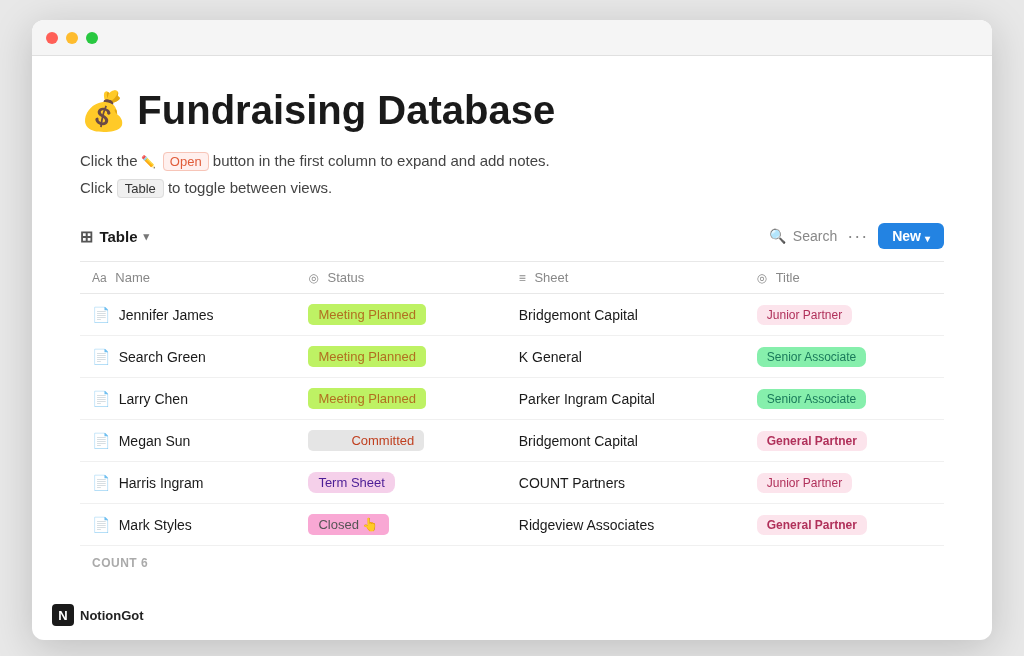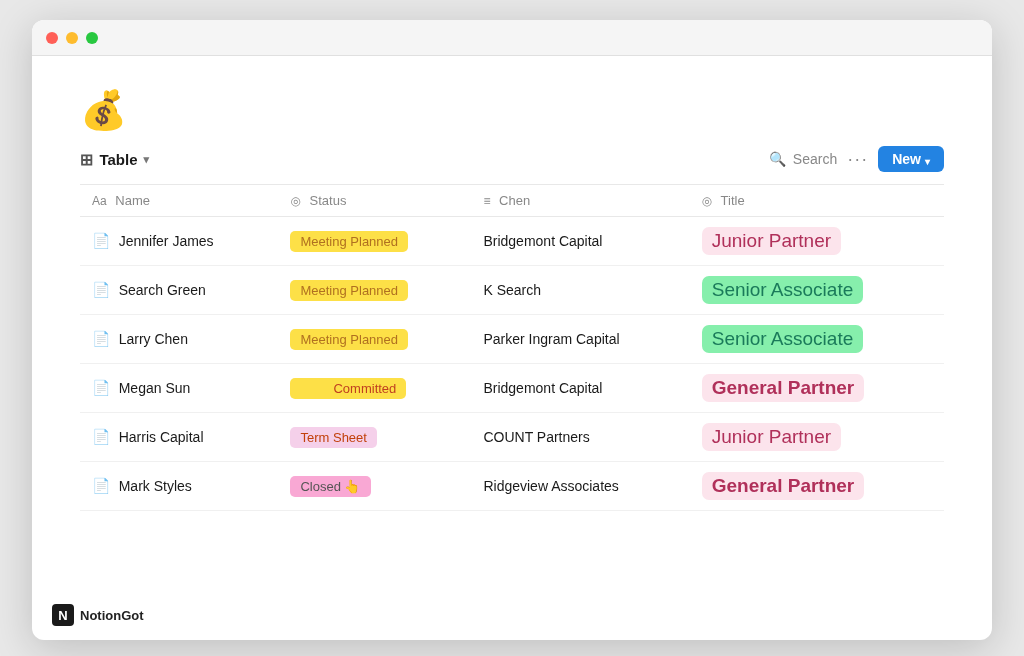--- a/index.html
+++ b/index.html
@@ -173,41 +173,42 @@
       font-size: 15px;
     }
     .status-badge {
       display: inline-block;
       border-radius: 5px;
       padding: 3px 10px;
       font-size: 13px;
       font-weight: 500;
     }
     .status-meeting-planned {
-      background: #fde047;
+      background: #bef264;
       color: #b07020;
     }
     .status-committed {
-      background: #fde047;
+      background: #e5e5e5;
       color: #c04020;
       padding-left: 43px;
     }
     .status-term-sheet {
       background: #f5d0ea;
-      color: #c2410c;
+      color: #4c1d95;
+      border-radius: 8px;
     }
     .status-closed {
       background: #f9a8d4;
       color: #555;
     }
     .title-badge {
       display: inline-block;
       border-radius: 7px;
       padding: 3px 10px;
-      font-size: 19px;
+      font-size: 12px;
       font-weight: 500;
     }
     .title-junior-partner {
       background: #fce4ec;
       color: #b0305a;
     }
     .title-senior-associate {
       background: #86efac;
       color: #1a7a5a;
     }
@@ -264,22 +265,33 @@
   <div class="titlebar">
     <div class="dot dot-red"></div>
     <div class="dot dot-yellow"></div>
     <div class="dot dot-green"></div>
   </div>
 
   <div class="content">
 
     <div class="page-title">
       <span class="emoji">💰</span>
+      <span>Fundraising Database</span>
     </div>
 
+    <div class="description">
+      <span>Click the</span>
+      <span class="pencil-icon">✏️</span>
+      <span class="open-badge">Open</span>
+      <span>button in the first column to expand and add notes.</span>
+      <br>
+      <span>Click</span>
+      <span class="table-badge">Table</span>
+      <span>to toggle between views.</span>
+    </div>
 
     <div class="toolbar">
       <div class="toolbar-left">
         <span class="grid-icon">⊞</span>
         <span>Table</span>
         <span class="chevron-down">▾</span>
       </div>
       <div class="toolbar-right">
         <div class="search-area">
           <span>🔍</span>
@@ -299,21 +311,21 @@
           <th>
             <span class="col-icon">Aa</span>
             <span>Name</span>
           </th>
           <th>
             <span class="col-icon">◎</span>
             <span>Status</span>
           </th>
           <th>
             <span class="col-icon">≡</span>
-            <span>Chen</span>
+            <span>Sheet</span>
           </th>
           <th>
             <span class="col-icon">◎</span>
             <span>Title</span>
           </th>
         </tr>
       </thead>
       <tbody id="table-body">
 
       <tr>
@@ -337,21 +349,21 @@
       <td>
         <div class="name-cell">
           <span class="doc-icon">📄</span>
           <span>Search Green</span>
         </div>
       </td>
       <td>
         <span class="status-badge status-meeting-planned">Meeting Planned</span>
       </td>
       <td>
-        <span>K Search</span>
+        <span>K General</span>
       </td>
       <td>
         <span class="title-badge title-senior-associate">Senior Associate</span>
       </td>
     </tr>
           <tr>
       <td>
         <div class="name-cell">
           <span class="doc-icon">📄</span>
           <span>Larry Chen</span>
@@ -381,21 +393,21 @@
         <span>Bridgemont Capital</span>
       </td>
       <td>
         <span class="title-badge title-general-partner">General Partner</span>
       </td>
     </tr>
           <tr>
       <td>
         <div class="name-cell">
           <span class="doc-icon">📄</span>
-          <span>Harris Capital</span>
+          <span>Harris Ingram</span>
         </div>
       </td>
       <td>
         <span class="status-badge status-term-sheet">Term Sheet</span>
       </td>
       <td>
         <span>COUNT Partners</span>
       </td>
       <td>
         <span class="title-badge title-junior-partner">Junior Partner</span>
@@ -414,20 +426,25 @@
       <td>
         <span>Ridgeview Associates</span>
       </td>
       <td>
         <span class="title-badge title-general-partner">General Partner</span>
       </td>
     </tr>
         </tbody>
     </table>
 
+    <div class="footer">
+      <span class="count-label">
+        <span>COUNT</span> <span>6</span>
+      </span>
+    </div>
 
   </div>
 
   <div class="notion-branding">
     <div class="notion-logo">
       <span>N</span>
     </div>
     <span>NotionGot</span>
   </div>
 </div>

